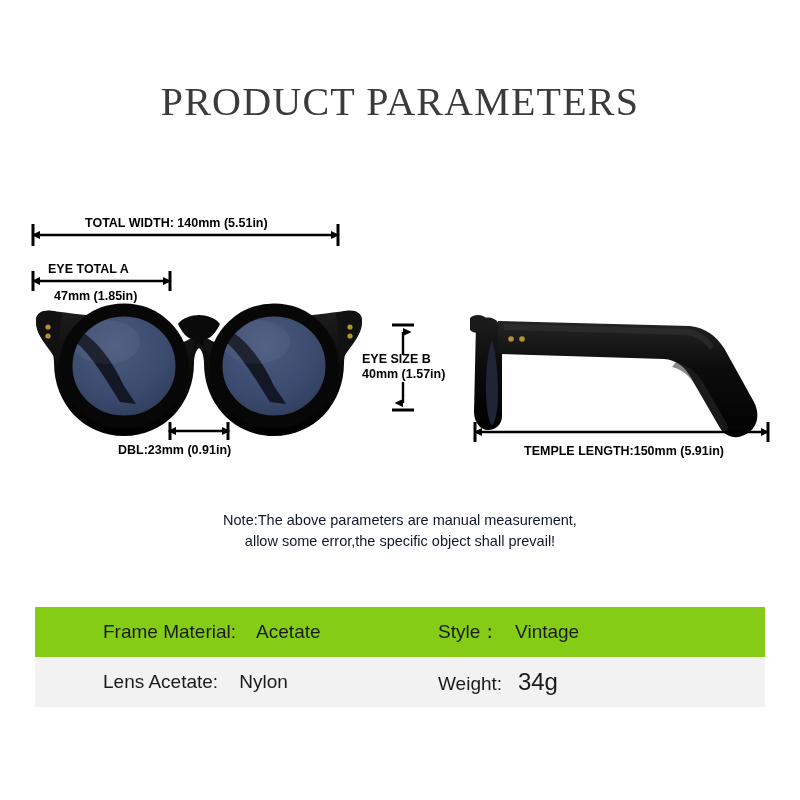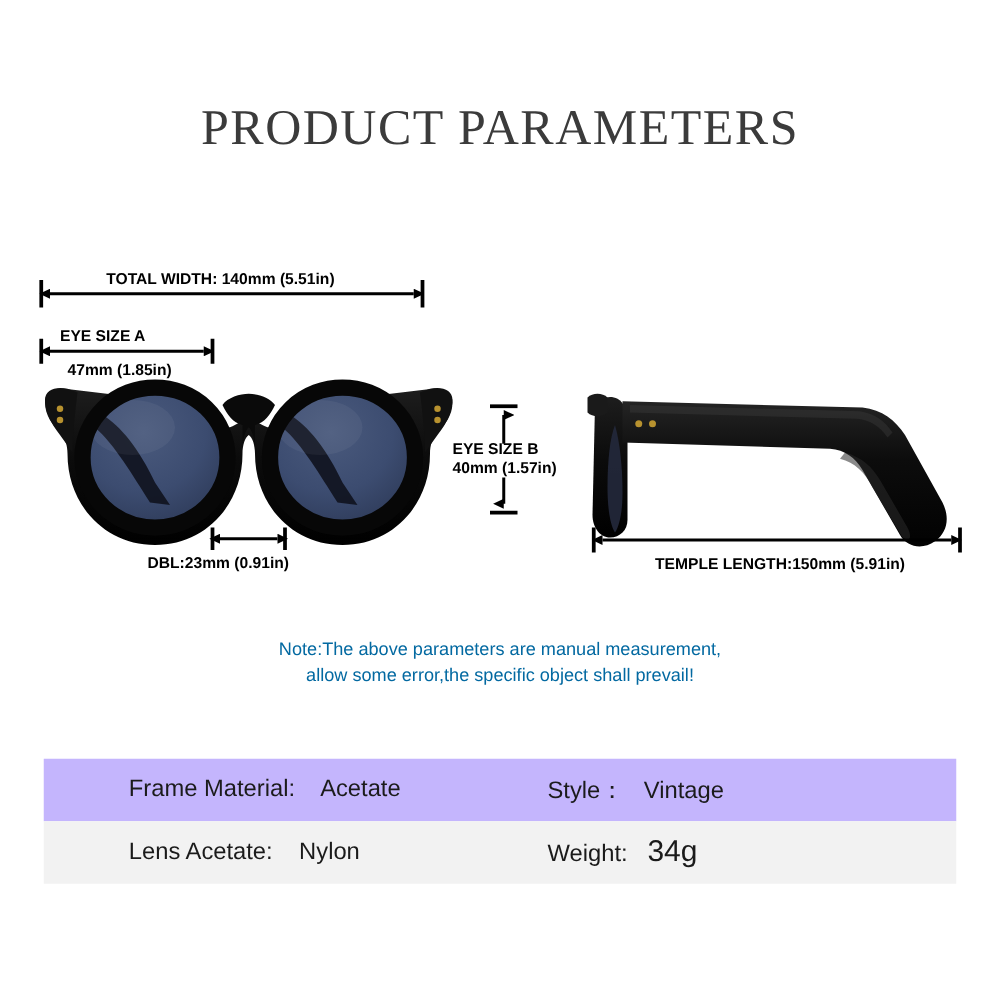--- a/index.html
+++ b/index.html
@@ -81,35 +81,35 @@
     font-size: 12.5px;
   }
 
   .note {
     position: absolute;
     left: 0;
     top: 510px;
     width: 800px;
     text-align: center;
     font-size: 14.5px;
-    color: #0369a1;
+    color: #0f172a;
     line-height: 1.45;
     font-family: "Liberation Sans", sans-serif;
   }
 
   
   #spec-table {
     position: absolute;
     left: 35px;
     top: 607px;
     width: 730px;
     border-collapse: collapse;
     table-layout: fixed;
   }
-  #spec-table tr.row-0 { background: #c4b5fd; }
+  #spec-table tr.row-0 { background: #84cc16; }
   #spec-table tr.row-1 { background: #f2f2f2; }
   #spec-table td {
     height: 50px;
     padding: 0 0 0 68px;
     font-size: 19px;
     color: #1b1b1b;
     font-family: "Liberation Sans", sans-serif;
     white-space: nowrap;
     vertical-align: middle;
   }
@@ -276,21 +276,21 @@
 
       <g>
         <line x1="475" y1="232" x2="475" y2="252" stroke="#000" stroke-width="3"></line>
         <line x1="768" y1="232" x2="768" y2="252" stroke="#000" stroke-width="3"></line>
         <line x1="482" y1="242" x2="761" y2="242" stroke="#000" stroke-width="2.4" marker-start="url(#arrL)" marker-end="url(#arrR)"></line>
       </g>
     </svg>
 
     <div class="dim-label" id="label-total-width">TOTAL WIDTH: 140mm (5.51in)</div>
 
-    <div class="dim-label" id="label-eye-a-name">EYE SIZE A</div>
+    <div class="dim-label" id="label-eye-a-name">EYE TOTAL A</div>
 
     <div class="dim-label" id="label-eye-a-value">47mm (1.85in)</div>
 
     <div class="dim-label" id="label-dbl">DBL:23mm (0.91in)</div>
 
     <div class="dim-label" id="label-eye-b">
       <div>EYE SIZE B</div>
       <div>40mm (1.57in)</div>
     </div>
 

